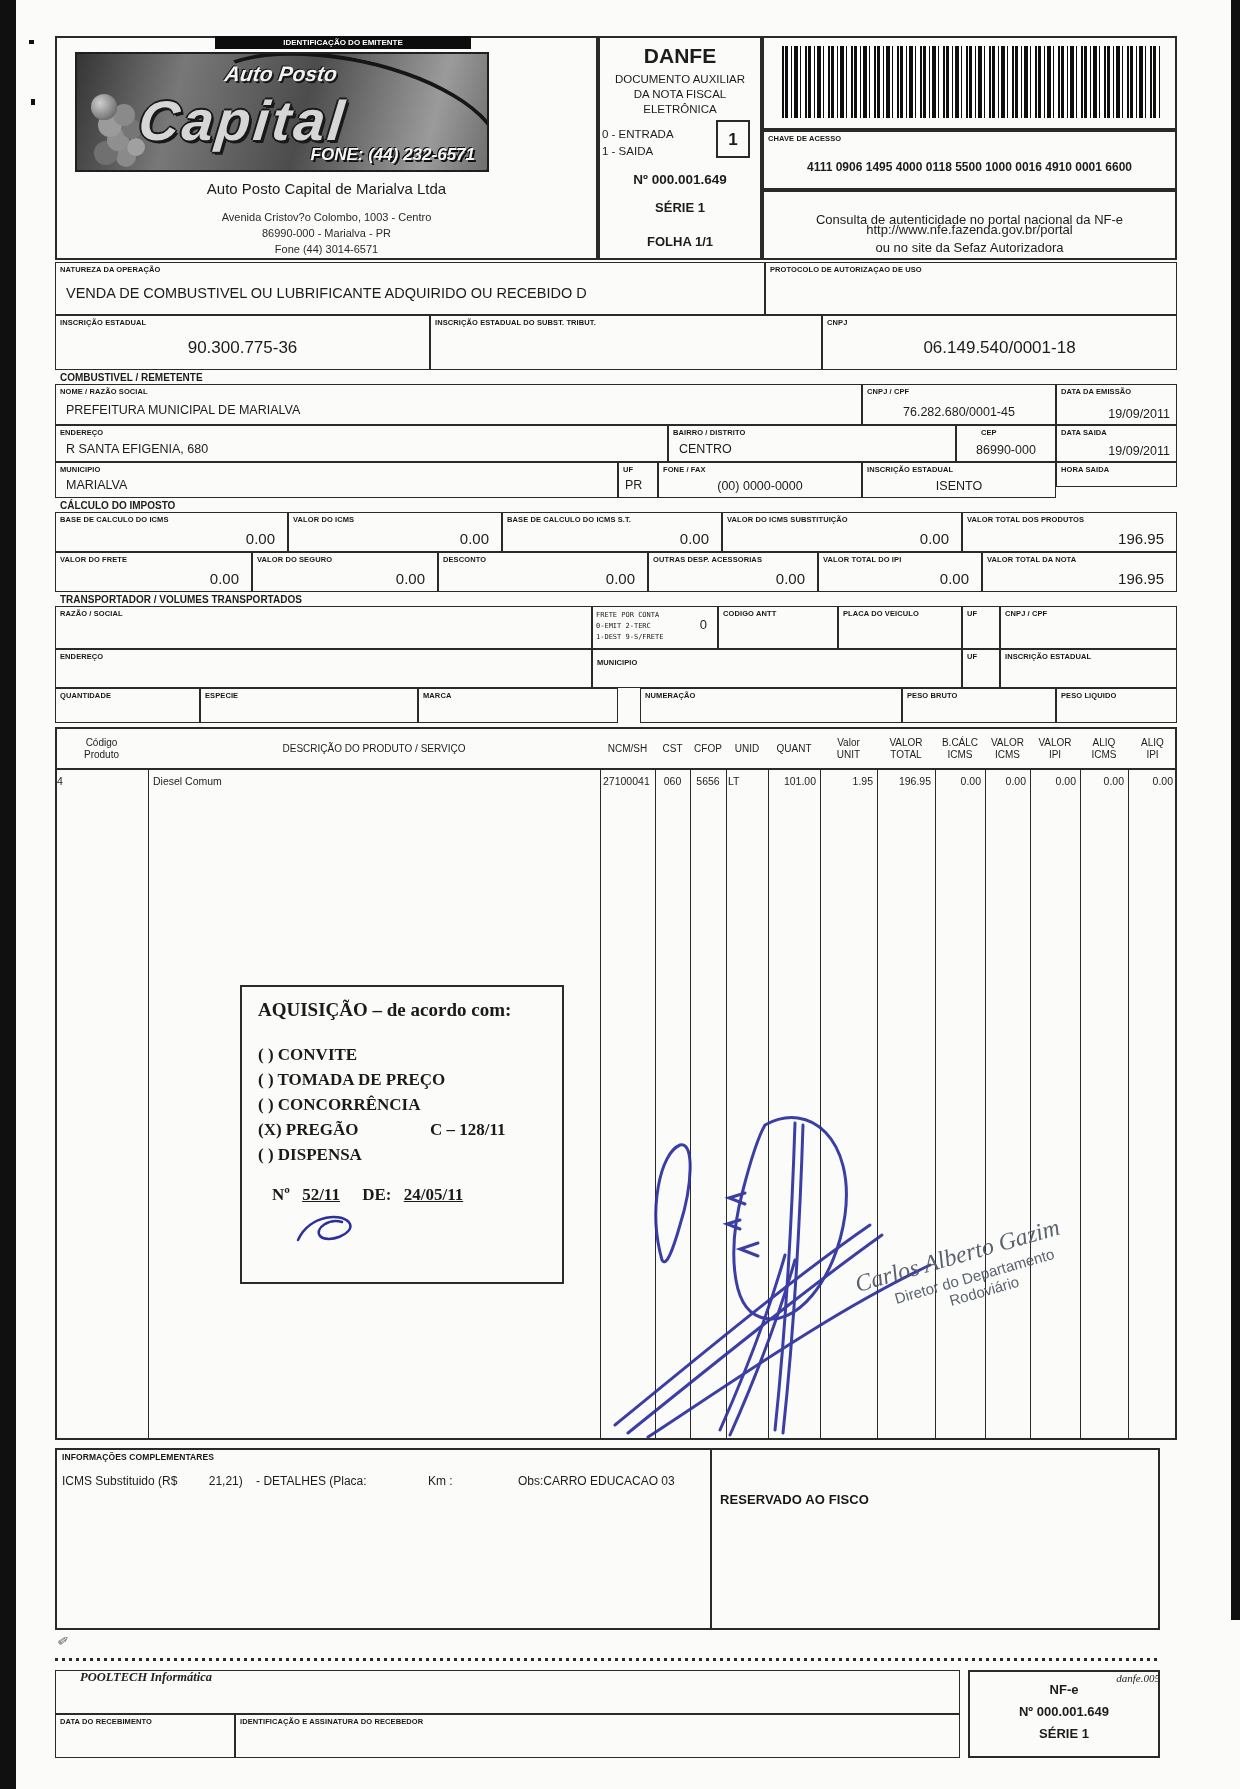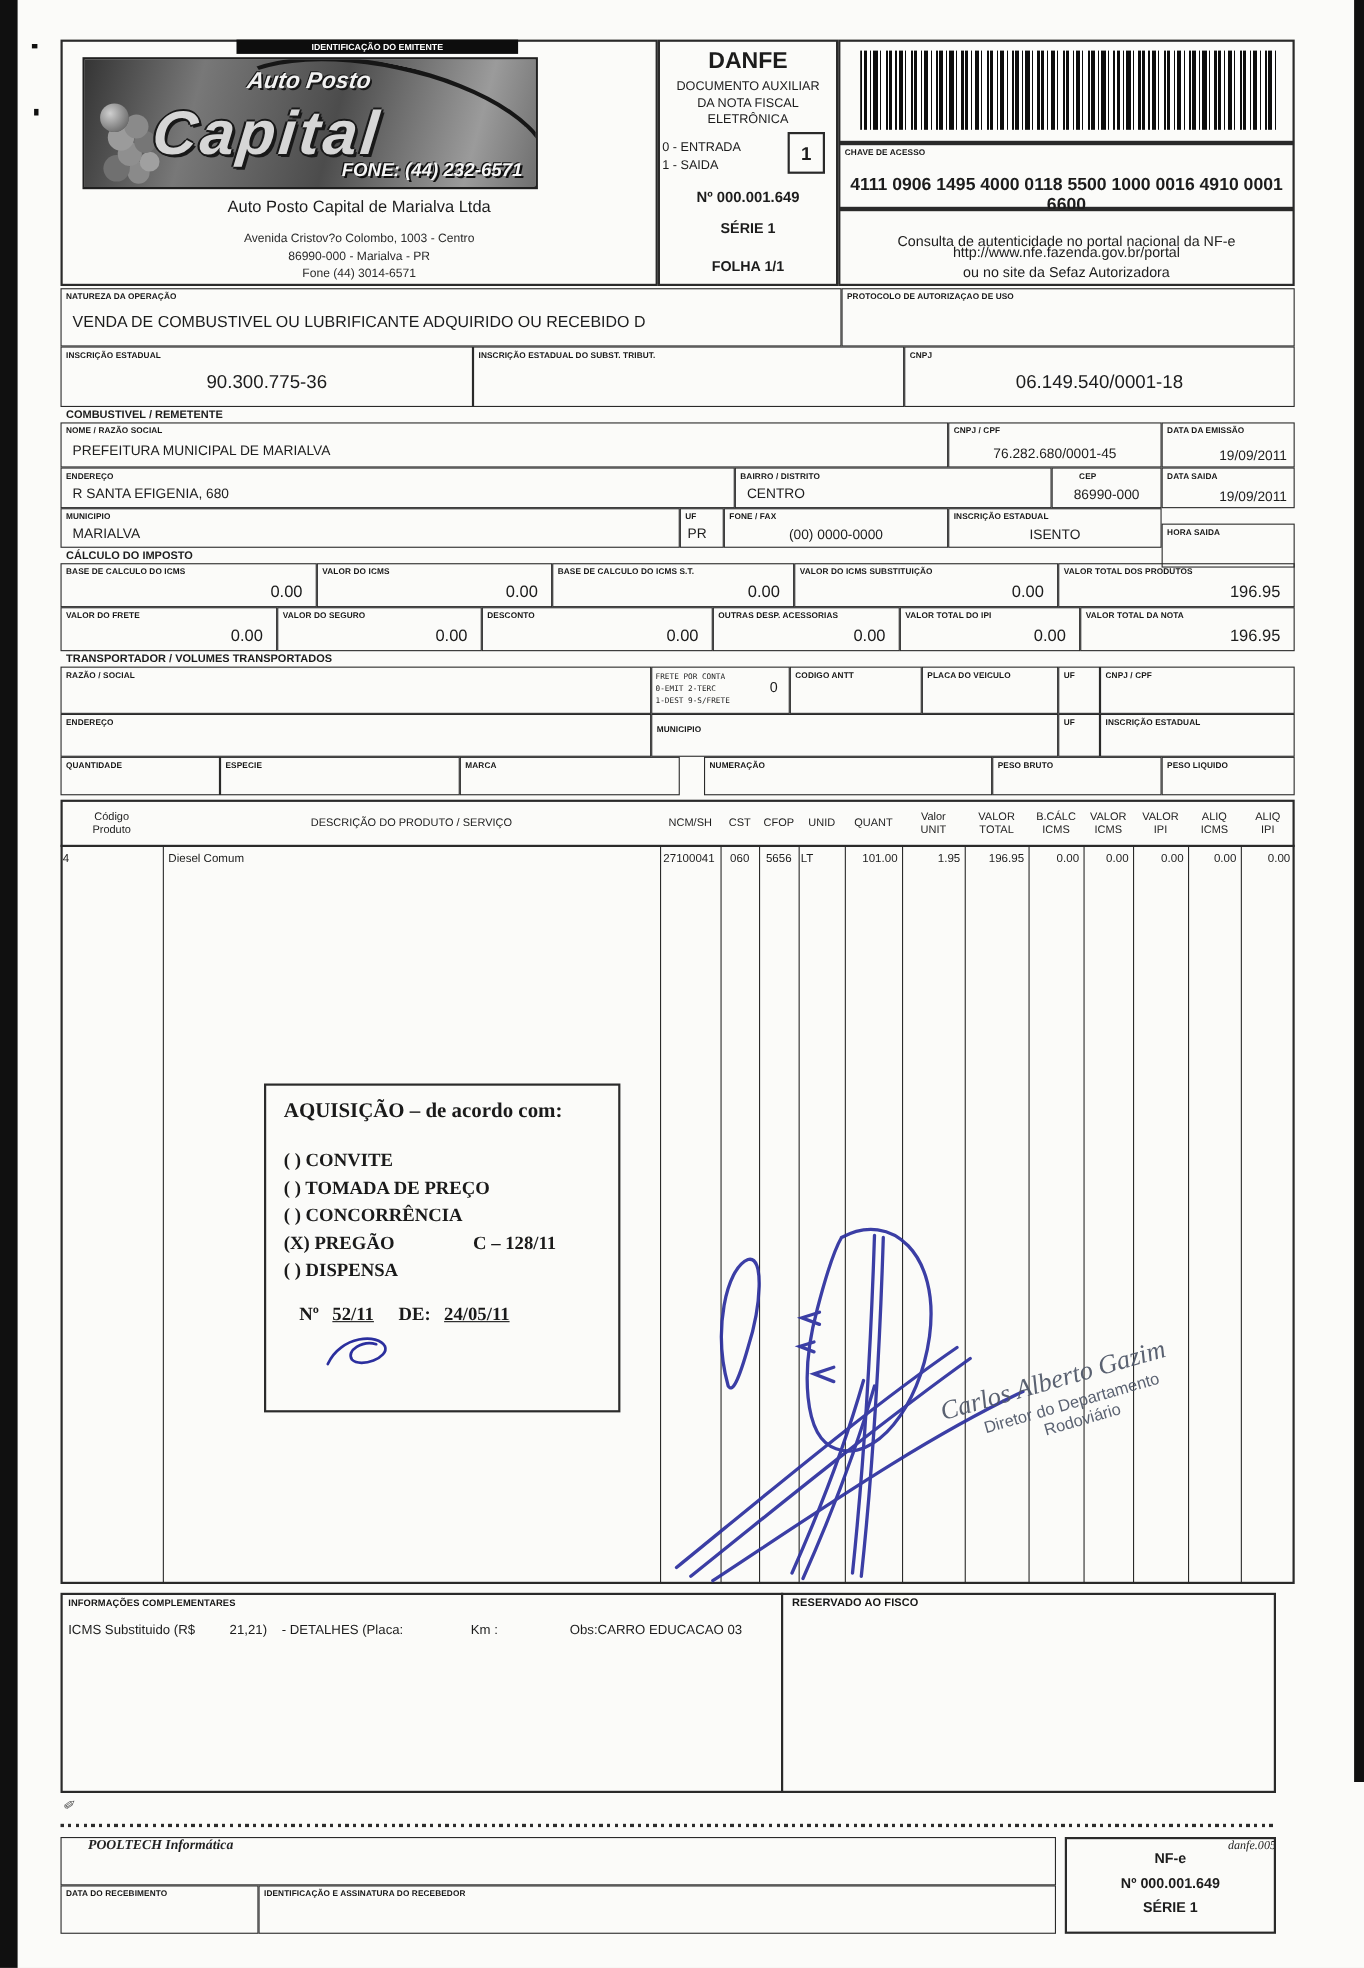--- a/index.html
+++ b/index.html
@@ -92,21 +92,21 @@
     <span style="position:absolute;left:0;right:0;top:8px;text-align:center;font-size:17px;font-weight:bold;">1</span>
   </div>
   <div style="position:absolute;left:598px;top:172px;width:164px;text-align:center;font-size:13.5px;font-weight:bold;">Nº 000.001.649</div>
   <div style="position:absolute;left:598px;top:200px;width:164px;text-align:center;font-size:13px;font-weight:bold;">SÉRIE 1</div>
   <div style="position:absolute;left:598px;top:234px;width:164px;text-align:center;font-size:13px;font-weight:bold;">FOLHA 1/1</div>
 
   <div class="box thick" style="left:762px;top:36px;width:415px;height:94px;"></div>
   <div id="barcode"></div>
   <div class="box thick" style="left:762px;top:130px;width:415px;height:60px;">
     <span class="lbl">CHAVE DE ACESSO</span>
-    <span style="position:absolute;left:0;right:0;top:28px;text-align:center;font-size:16px;font-weight:bold;">4111 0906 1495 4000 0118 5500 1000 0016 4910 0001 6600</span>
+    <span style="position:absolute;left:0;right:0;top:28px;text-align:center;font-size:12px;font-weight:bold;">4111 0906 1495 4000 0118 5500 1000 0016 4910 0001 6600</span>
   </div>
   <div class="box thick" style="left:762px;top:190px;width:415px;height:70px;">
     <span style="position:absolute;left:0;right:0;top:20px;text-align:center;font-size:13px;">Consulta de autenticidade no portal nacional da NF-e</span>
     <span style="position:absolute;left:0;right:0;top:30px;text-align:center;font-size:13px;">http://www.nfe.fazenda.gov.br/portal</span>
     <span style="position:absolute;left:0;right:0;top:48px;text-align:center;font-size:13px;">ou no site da Sefaz Autorizadora</span>
   </div>
 
   <div class="box" style="left:55px;top:262px;width:710px;height:53px;">
     <span class="lbl">NATUREZA DA OPERAÇÃO</span>
     <span class="val" style="left:10px;top:22px;font-size:14.5px;">VENDA DE COMBUSTIVEL OU LUBRIFICANTE ADQUIRIDO OU RECEBIDO D</span>
@@ -168,21 +168,21 @@
     <span class="val" style="left:6px;top:15px;">PR</span>
   </div>
   <div class="box" style="left:658px;top:462px;width:204px;height:36px;">
     <span class="lbl">FONE / FAX</span>
     <span class="val val-c" style="top:16px;">(00) 0000-0000</span>
   </div>
   <div class="box" style="left:862px;top:462px;width:194px;height:36px;">
     <span class="lbl">INSCRIÇÃO ESTADUAL</span>
     <span class="val val-c" style="top:16px;">ISENTO</span>
   </div>
-  <div class="box" style="left:1056px;top:476px;width:121px;height:40px;padding-left:46px;">
+  <div class="box" style="left:1056px;top:462px;width:121px;height:25px;padding-left:46px;">
     <span class="lbl">HORA SAIDA</span>
   </div>
 
   <div class="sect" style="left:60px;top:500px;">CÁLCULO DO IMPOSTO</div>
 
   <div class="box" style="left:55px;top:512px;width:233px;height:40px;">
     <span class="lbl">BASE DE CALCULO DO ICMS</span>
     <span class="val val-r money" style="top:17px;">0.00</span>
   </div>
   <div class="box" style="left:288px;top:512px;width:214px;height:40px;">
@@ -388,21 +388,21 @@
   <div class="box thick" style="left:55px;top:1448px;width:1105px;height:182px;"></div>
   <div class="vline" style="left:710px;top:1448px;height:182px;width:2px;"></div>
   <span class="lbl" style="left:62px;top:1452px;font-size:8.5px;">INFORMAÇÕES COMPLEMENTARES</span>
   <div style="position:absolute;left:62px;top:1474px;font-size:12px;white-space:nowrap;">
     <span>ICMS Substituido (R$</span>
     <span style="margin-left:28px;">21,21)</span>
     <span style="margin-left:10px;">-  DETALHES (Placa:</span>
     <span style="margin-left:58px;">Km :</span>
     <span style="margin-left:62px;">Obs:CARRO EDUCACAO 03</span>
   </div>
-  <span class="lbl" style="left:720px;top:1452px;font-size:10px;">RESERVADO AO FISCO</span>
+  <span class="lbl" style="left:720px;top:1492px;font-size:13px;">RESERVADO AO FISCO</span>
 
   <span style="position:absolute;left:58px;top:1633px;font-size:13px;color:#555;transform:rotate(-80deg);">✎</span>
   <div class="serif" style="position:absolute;left:80px;top:1638px;font-size:12.5px;font-weight:bold;font-style:italic;color:#222;">POOLTECH Informática</div>
   <div class="serif" style="position:absolute;left:1060px;top:1640px;width:100px;text-align:right;font-size:11px;font-style:italic;color:#222;">danfe.005</div>
   <div class="dotline" style="left:55px;top:1658px;width:1105px;"></div>
 
   <div class="box" style="left:55px;top:1670px;width:905px;height:44px;"></div>
   <div class="box" style="left:55px;top:1714px;width:180px;height:44px;">
     <span class="lbl">DATA DO RECEBIMENTO</span>
   </div>

